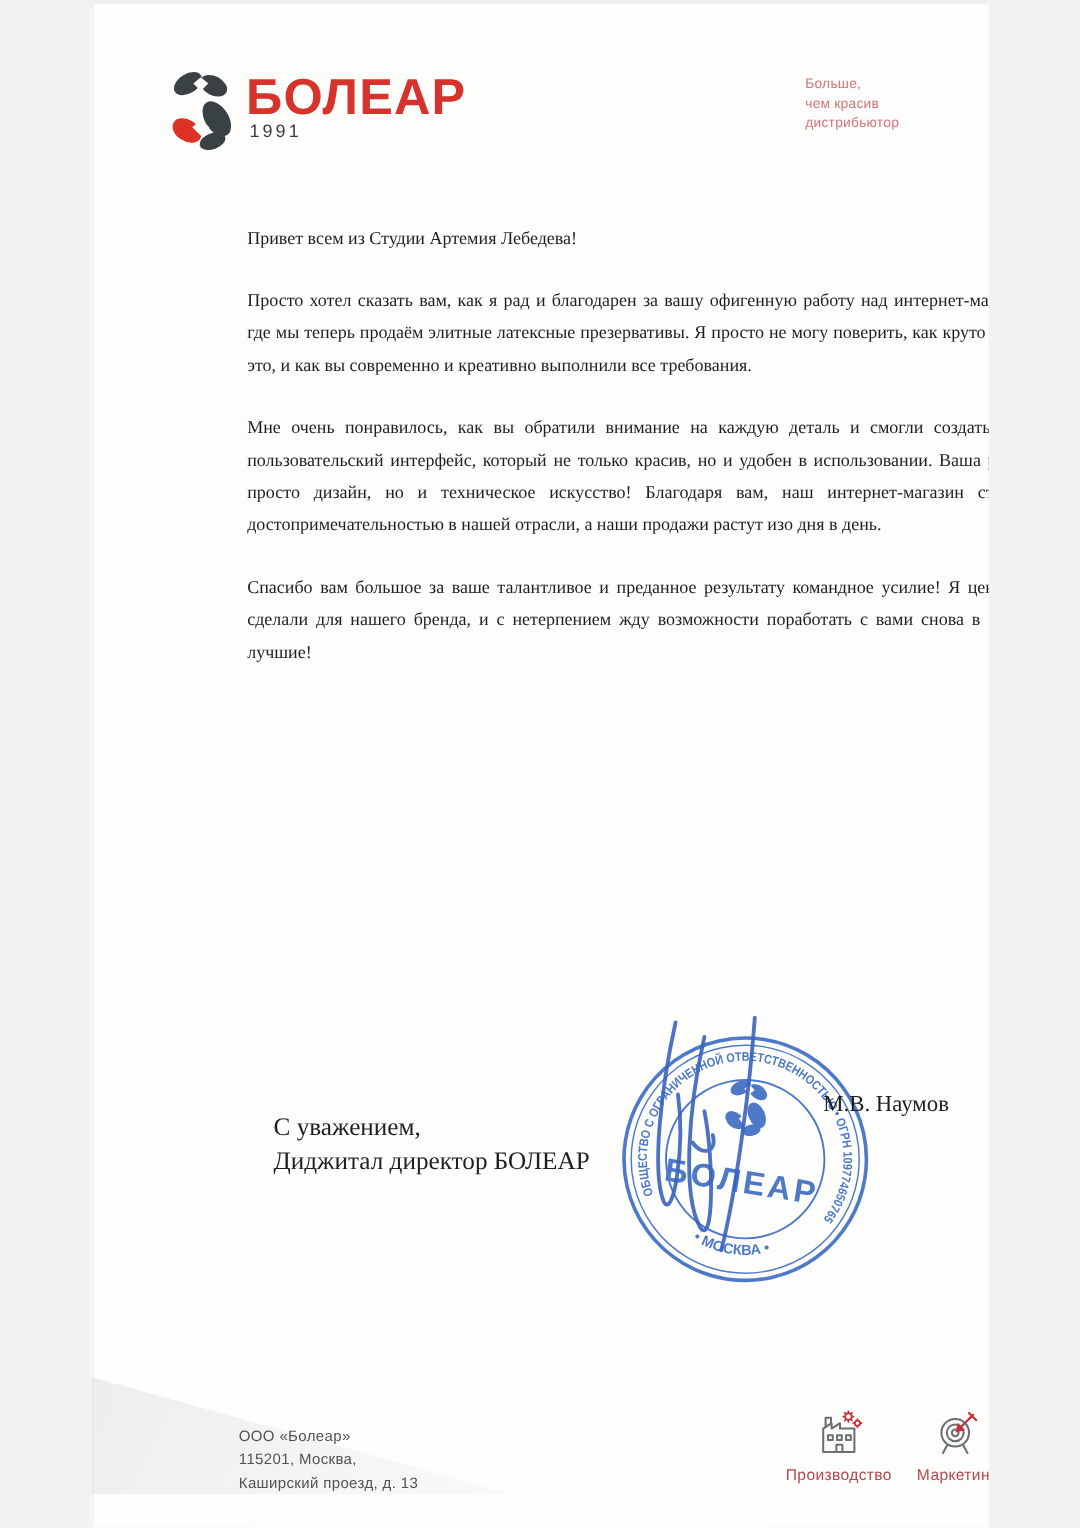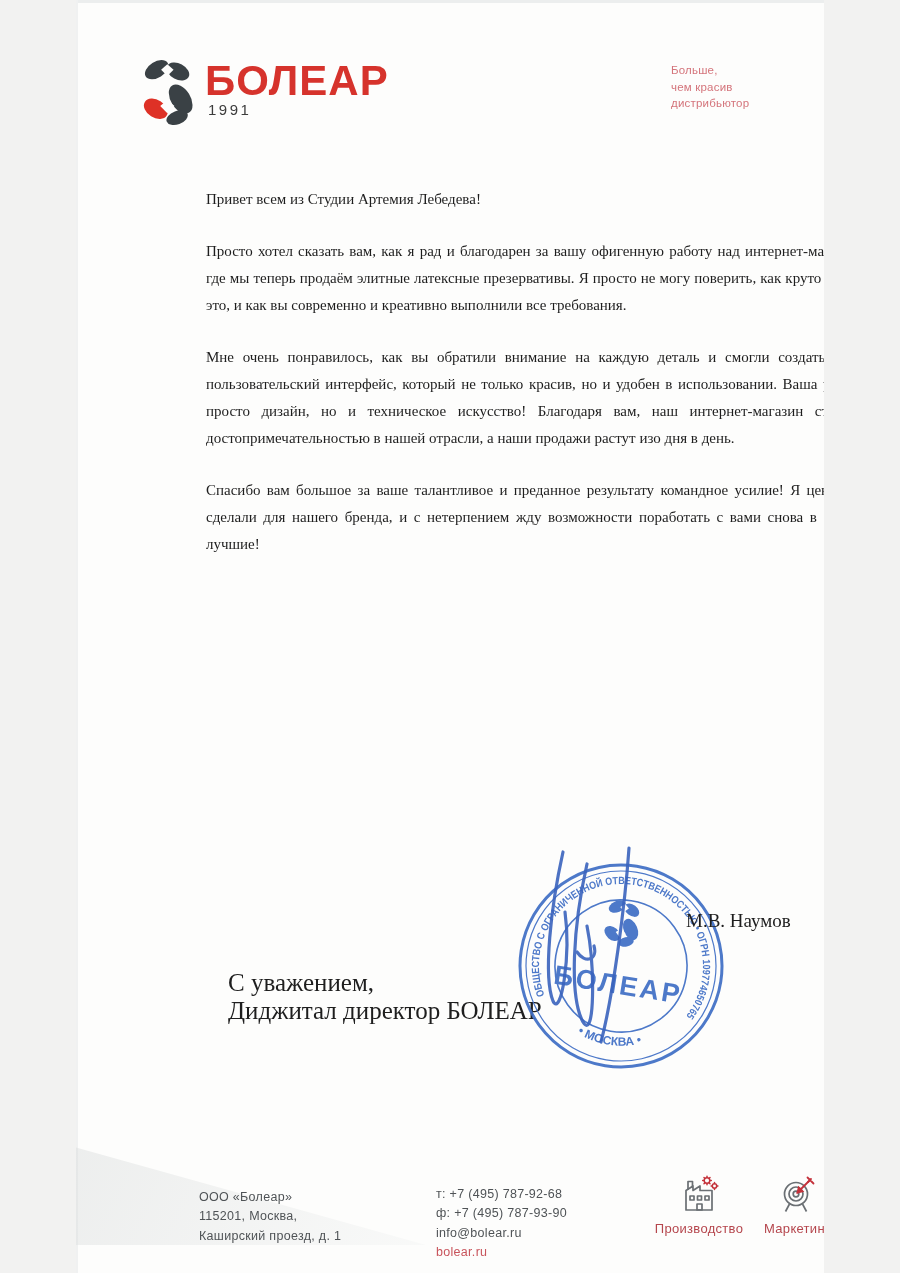--- a/index.html
+++ b/index.html
@@ -39,21 +39,21 @@
   .letter {
     position:absolute; left:130px; top:186px; width:716px;
     font-family:"Liberation Serif", serif; font-size:15px; line-height:27px;
     color:#1e1e1e; text-align:justify;
   }
   .letter p + p { margin-top:25px; }
 
   
   .closing {
     position:absolute; left:152px; top:925px;
-    font-family:"Liberation Serif", serif; font-size:25px; line-height:28px; color:#1e1e1e;margin-top:44px;
+    font-family:"Liberation Serif", serif; font-size:21px; line-height:28px; color:#1e1e1e;
   }
   .closing span { display:block; }
   .signer-name {
     position:absolute; left:610px; top:910px;
     font-family:"Liberation Serif", serif; font-size:19px; color:#1e1e1e; z-index:3;
   }
   .stamp-wrap { position:absolute; left:435px; top:846px; width:220px; height:234px; z-index:2; }
 
   
   .f-address { position:absolute; left:123px; top:1188px; font-size:12.5px; line-height:1.55; color:#4f5356; letter-spacing:0.3px; }
@@ -132,27 +132,21 @@
       <path d="M 52,6 C 40,60 32,130 42,155 C 50,172 60,110 54,66"></path>
       <path d="M 76,18 C 62,80 58,150 72,176 C 84,196 84,120 76,80"></path>
       <path d="M 118,2 C 114,60 102,150 90,196"></path>
       <path d="M 66,106 C 74,118 87,114 83,100"></path>
     </g>
   </svg>
 
   <div class="f-address">
     <span>ООО «Болеар»</span>
     <span>115201, Москва,</span>
-    <span>Каширский проезд, д. 1</span>
-  </div>
-  <div class="f-contacts">
-    <span>т: +7 (495) 787-92-68</span>
-    <span>ф: +7 (495) 787-93-90</span>
-    <span>info@bolear.ru</span>
-    <span class="f-site">bolear.ru</span>
+    <span>Каширский проезд, д. 13</span>
   </div>
 
   <div class="services">
     <div class="service">
       <svg viewBox="0 0 44 44">
         <g stroke="#6a6f73" fill="none" stroke-width="1.7" stroke-linejoin="round">
           <path d="M9,36 V16.5 l7,-4.5 v4.5 l7,-4.5 v4.5 h12 V36 z"></path>
           <path d="M11,16 V7.5 h4.5 V12"></path>
           <rect x="13" y="22" width="4" height="4"></rect>
           <rect x="20.5" y="22" width="4" height="4"></rect>

